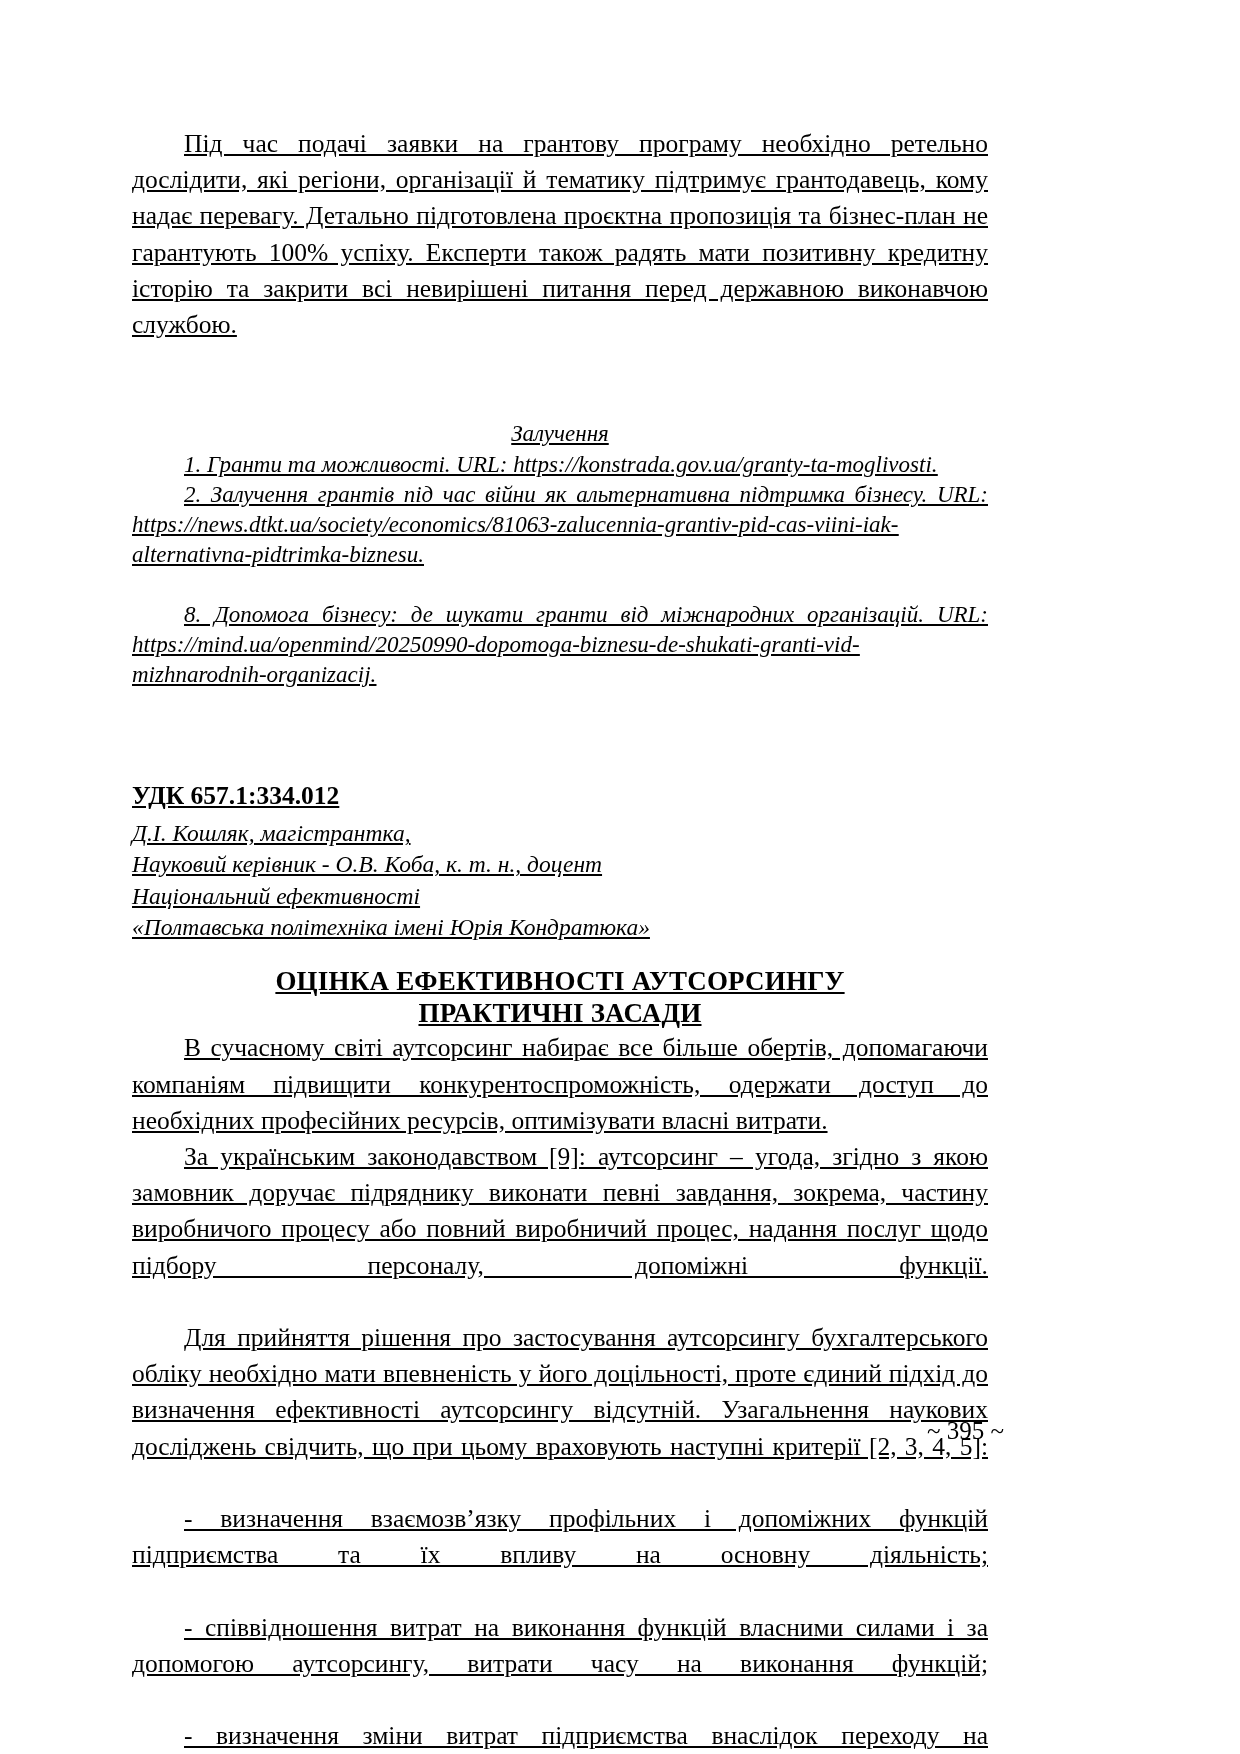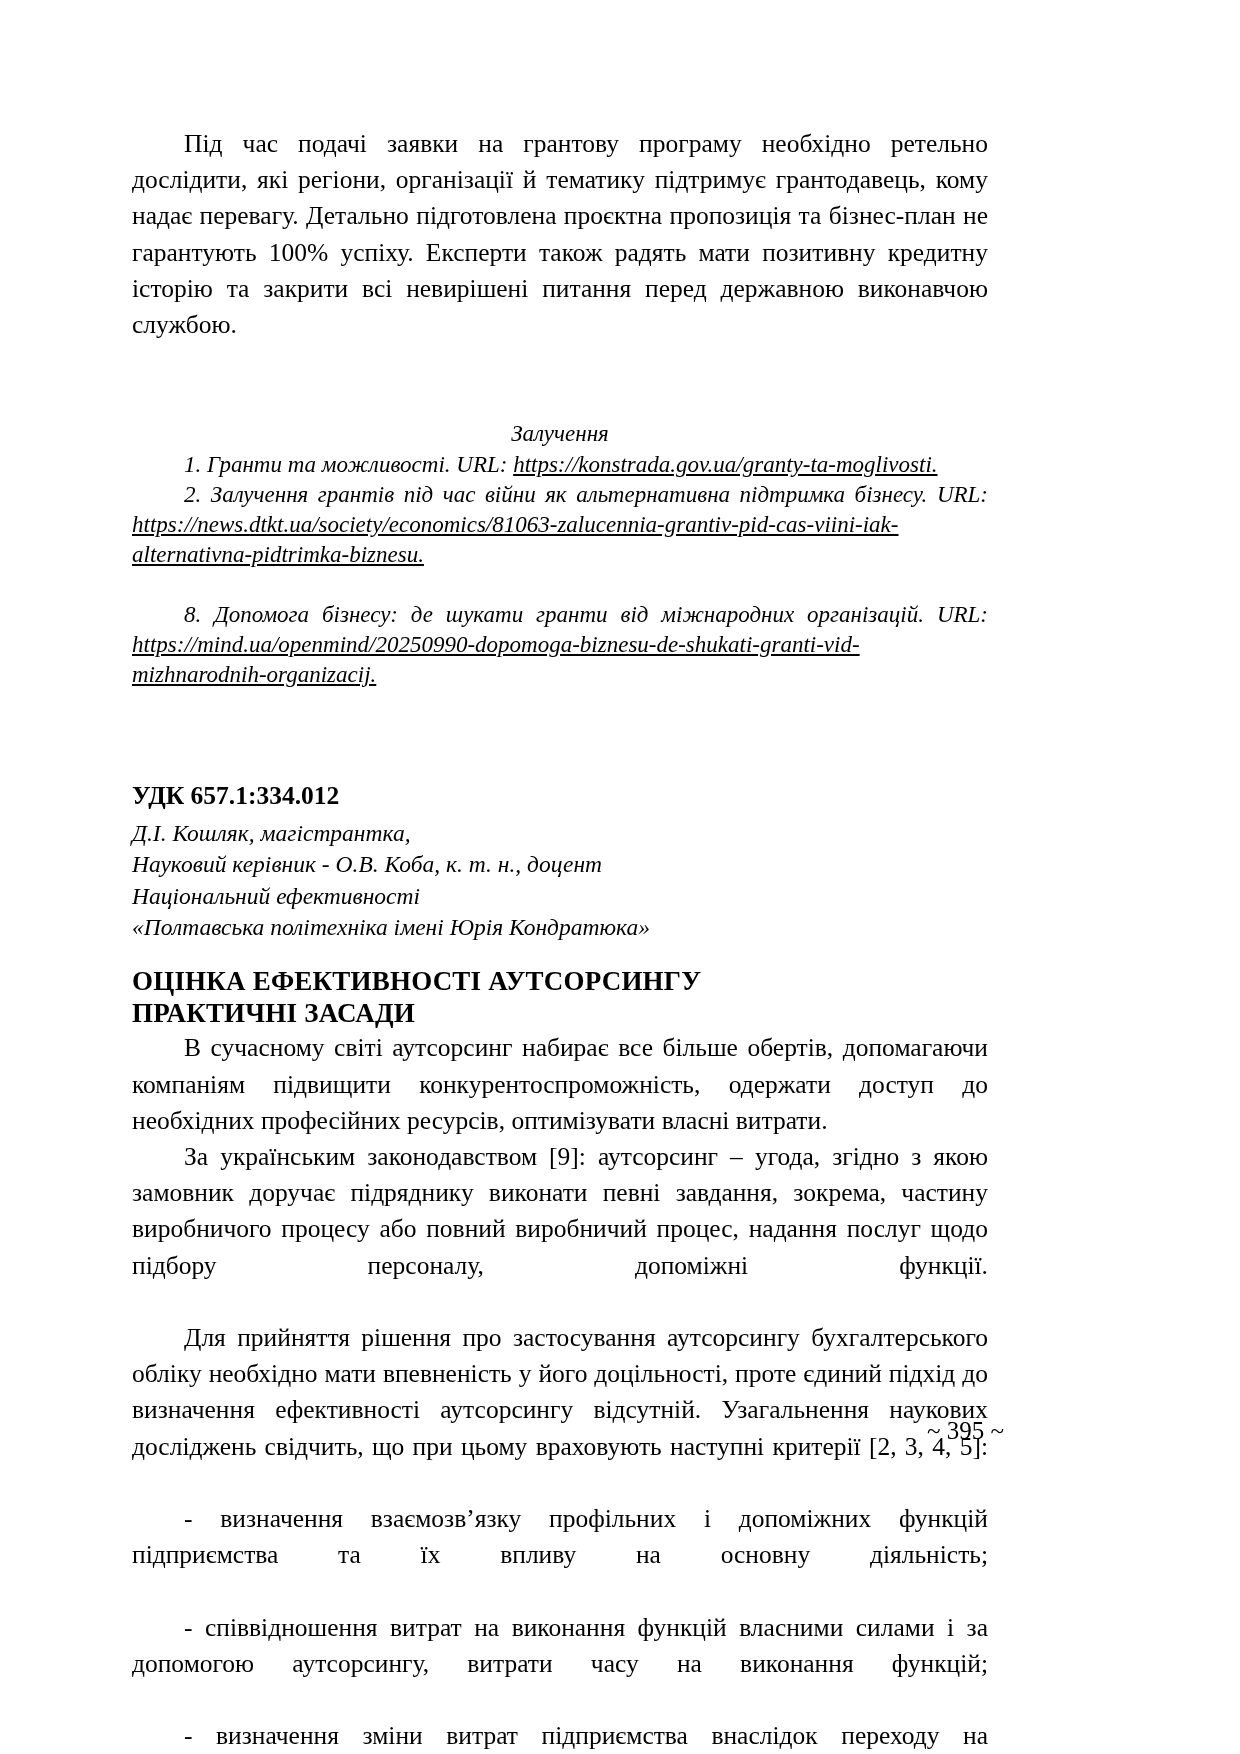--- a/index.html
+++ b/index.html
@@ -14,20 +14,21 @@
     color: #000000;
     position: relative;
     overflow: hidden;
   }
   .page {
     position: absolute;
     left: 132px;
     top: 0;
     width: 856px;
     height: 1754px;
+    text-decoration: underline;
   }
 
   
   .para {
     font-size: 25.5px;
     line-height: 1.42;
     text-align: justify;
     text-indent: 52px;
     margin: 0;
     hyphens: none;
@@ -93,20 +94,21 @@
   .author-line {
     font-size: 23.5px;
     font-style: italic;
     line-height: 1.32;
     margin: 0;
   }
 
   
   .doc-title {
     margin: 22px 0 0 0;
+    text-align: center;
     font-size: 27px;
     font-weight: bold;
     line-height: 1.22;
     letter-spacing: 0.2px;
   }
   .doc-title .tline {
     display: block;
   }
 
   

